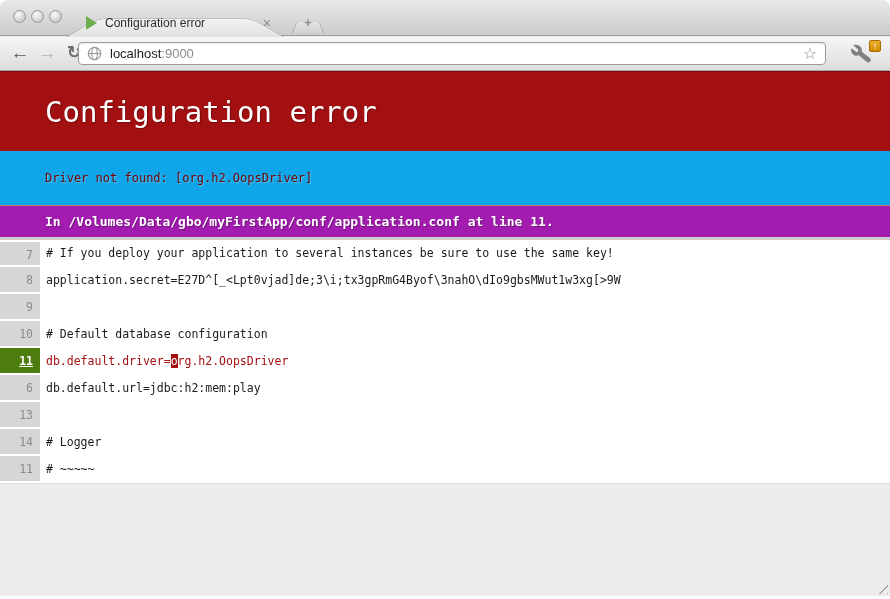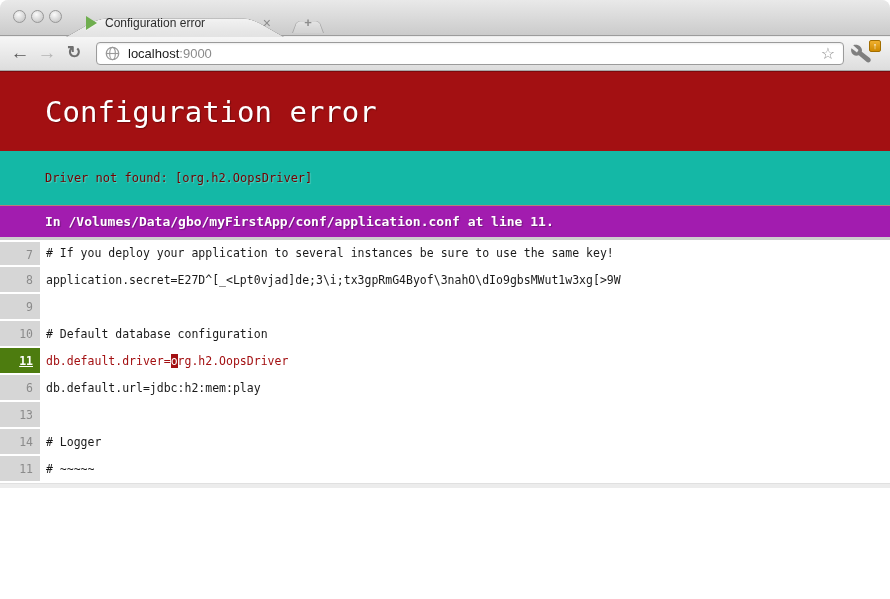--- a/index.html
+++ b/index.html
@@ -1,20 +1,20 @@
 <!DOCTYPE html>
 <html><head>
 <meta charset="utf-8">
 <style>
   * { margin:0; padding:0; box-sizing:border-box; }
   html,body { background:#ffffff; }
   body { font-family:"Liberation Sans", sans-serif; }
 
   .window{
-    position:relative; width:890px; height:488px; overflow:hidden;
+    position:relative; width:890px; height:599px; overflow:hidden;
     border-radius:8px 8px 0 0; background:#ececec;
   }
 
   
   .titlebar{
     position:absolute; left:0; top:0; width:890px; height:36px;
     background:linear-gradient(#e9e9e9,#cbcbcb);
     border-bottom:1px solid #9c9c9c;
     border-radius:8px 8px 0 0;
   }
@@ -48,21 +48,21 @@
     position:absolute; left:0; top:37px; width:890px; height:34px;
     background:linear-gradient(#f6f6f6,#dddddd);
     border-bottom:1px solid #a8a8a8;
   }
   .navbtn{ position:absolute; top:3px; width:24px; height:26px; text-align:center;
     font-size:19px; font-weight:bold; line-height:26px; }
   .back{ left:8px;  color:#565656; }
   .fwd{  left:35px; color:#b4b4b4; }
   .reload{ left:62px; color:#6f6f6f; font-size:17px; }
 
-  .omnibox{ position:absolute; left:96px; top:5px; width:748px; height:23px;
+  .omnibox{ position:absolute; left:78px; top:5px; width:748px; height:23px;
     background:#fff; border:1px solid #9b9b9b; border-radius:4px;
     display:flex; align-items:center; padding:0 8px;
     box-shadow:inset 0 1px 2px rgba(0,0,0,.08); }
   .globe{ width:15px; height:15px; margin-right:8px; flex:none; }
   .url{ font-size:13px; white-space:nowrap; flex:1; }
   .url .host{ color:#1b1b1b; }
   .url .port{ color:#8b8b8b; }
   .star{ font-size:16px; color:#8f8f8f; flex:none; line-height:1; }
 
   .wrench-btn{ position:absolute; right:9px; top:3px; width:34px; height:27px; }
@@ -75,21 +75,21 @@
   
   .content{ position:absolute; left:0; top:71px; width:890px; height:528px;
     background:#fff; font-family:"DejaVu Sans Mono", monospace; }
 
   .banner{ height:80px; background:#a31012; border-top:1px solid #7c0b0d;
     display:flex; align-items:center; padding:0 45px; }
   .banner h1{ color:#fff; font-size:29px; font-weight:normal;
     font-family:"DejaVu Sans Mono", monospace;
     text-shadow:1px 1px 1px rgba(0,0,0,.3); }
 
-  .detail{ height:55px; background:#14b8a6; display:flex; align-items:center;
+  .detail{ height:55px; background:#0ea5e9; display:flex; align-items:center;
     padding:16px 45px; color:#730000; font-size:12px;
     text-shadow:1px 1px 1px rgba(255,255,255,.3);
     border-bottom:1px solid #ba7a7a; }
 
   .location{ height:31px; background:#a21caf; display:flex; align-items:center;
     padding:0 45px; color:#fff; font-size:13px; font-weight:bold;
     text-shadow:1px 1px 1px rgba(0,0,0,.3); }
 
   .code-block{ border-top:3px solid #cdcdcd; background:#fff; }
   .code-row{ display:flex; height:27px; font-size:11.5px; }

